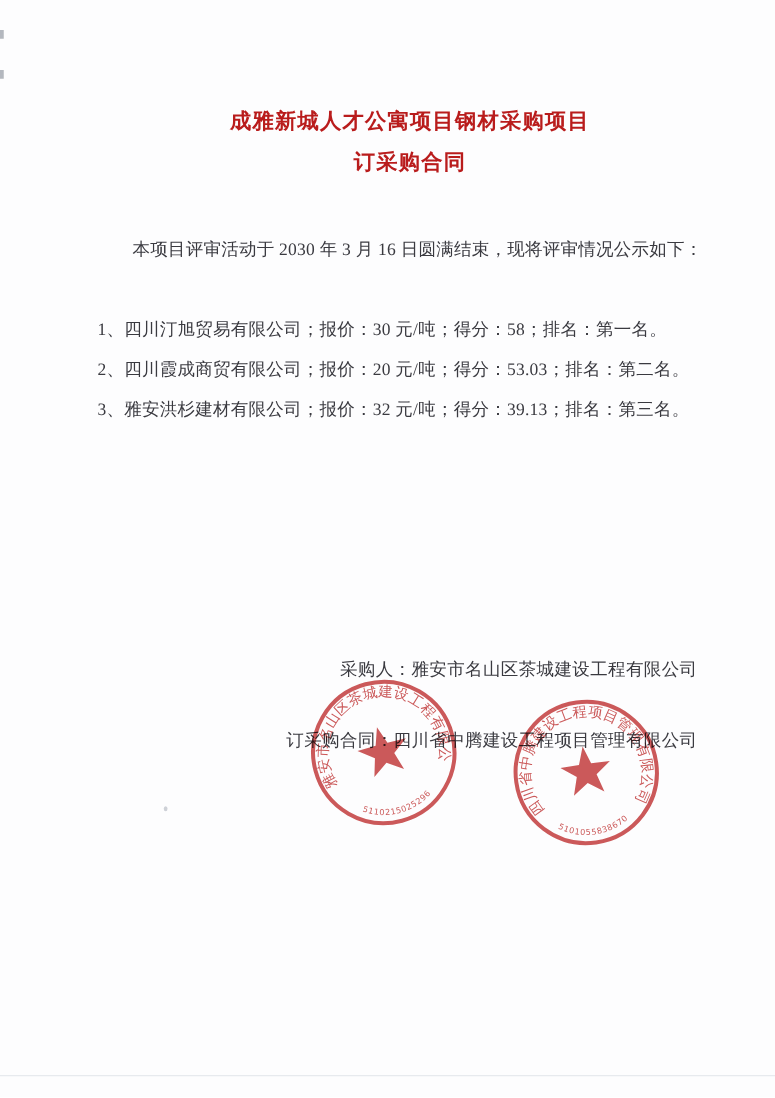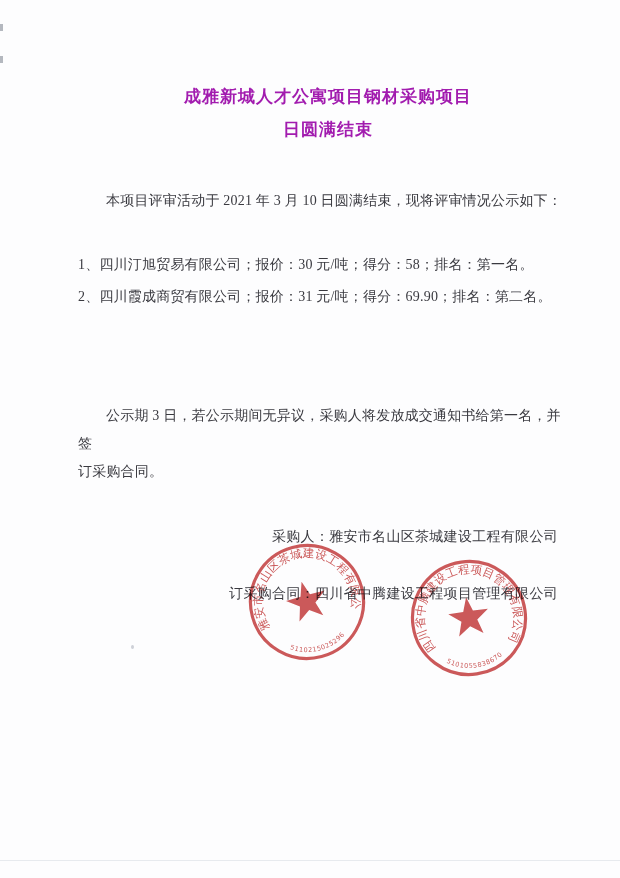--- a/index.html
+++ b/index.html
@@ -9,21 +9,21 @@
     background:#fdfdfe;
     overflow:hidden;
     font-family:"Liberation Serif","DejaVu Serif",serif;
     color:#3a3a40;
   }
   .title{
     position:absolute;left:36px;right:0;
     text-align:center;
     font-size:17px;font-weight:bold;
     letter-spacing:1px;line-height:20px;
-    color:#a21caf;
+    color:#b91c1c;
   }
   .t1{top:87px;}
   .t2{top:120px;}
   .bodytext{
     position:absolute;left:78px;width:492px;
     font-size:14px;line-height:20px;
     letter-spacing:0.2px;
   }
   .intro{top:191px;text-indent:28px;}
   .results{top:249px;font-family:Liberation Serif, serif;}
@@ -63,33 +63,30 @@
   .em2{top:56px;}
   .speck{position:absolute;left:131px;top:645px;width:3px;height:4px;background:#b9bec6;border-radius:50%;opacity:0.7;}
   .bottom-edge{position:absolute;left:0;right:0;top:860px;height:1px;background:#e7eaee;}
 </style>
 </head>
 <body>
 
 <div class="doc">
 
   <div class="title t1">成雅新城人才公寓项目钢材采购项目</div>
-  <div class="title t2">日圆满结束</div>
+  <div class="title t2">订采购合同</div>
 
-  <div class="bodytext intro">本项目评审活动于 2021 年 3 月 10 日圆满结束，现将评审情况公示如下：</div>
+  <div class="bodytext intro">本项目评审活动于 2030 年 3 月 16 日圆满结束，现将评审情况公示如下：</div>
 
   <div class="bodytext results">
     <div class="result-item">1、四川汀旭贸易有限公司；报价：30 元/吨；得分：58；排名：第一名。</div>
-    <div class="result-item">2、四川霞成商贸有限公司；报价：31 元/吨；得分：69.90；排名：第二名。</div>
+    <div class="result-item">2、四川霞成商贸有限公司；报价：20 元/吨；得分：53.03；排名：第二名。</div>
+    <div class="result-item">3、雅安洪杉建材有限公司；报价：32 元/吨；得分：39.13；排名：第三名。</div>
   </div>
 
-  <div class="bodytext notice">
-    <div class="l1">公示期 3 日，若公示期间无异议，采购人将发放成交通知书给第一名，并签</div>
-    <div class="l2">订采购合同。</div>
-  </div>
 
   <div class="sig sig-purchaser">采购人：雅安市名山区茶城建设工程有限公司</div>
   <div class="sig sig-agency">订采购合同：四川省中腾建设工程项目管理有限公司</div>
 
   <svg class="stamp stamp-purchaser" width="122" height="122" viewBox="0 0 122 122">
     <defs>
       <path id="arc1" d="M 18.7 76.4 A 45 45 0 1 1 103.3 76.4" fill="none"></path>
       <path id="num1" d="M 32.3 102 A 50 50 0 0 0 89.7 102" fill="none"></path>
     </defs>
     <circle class="seal-ring" cx="61" cy="61" r="56.5"></circle>

